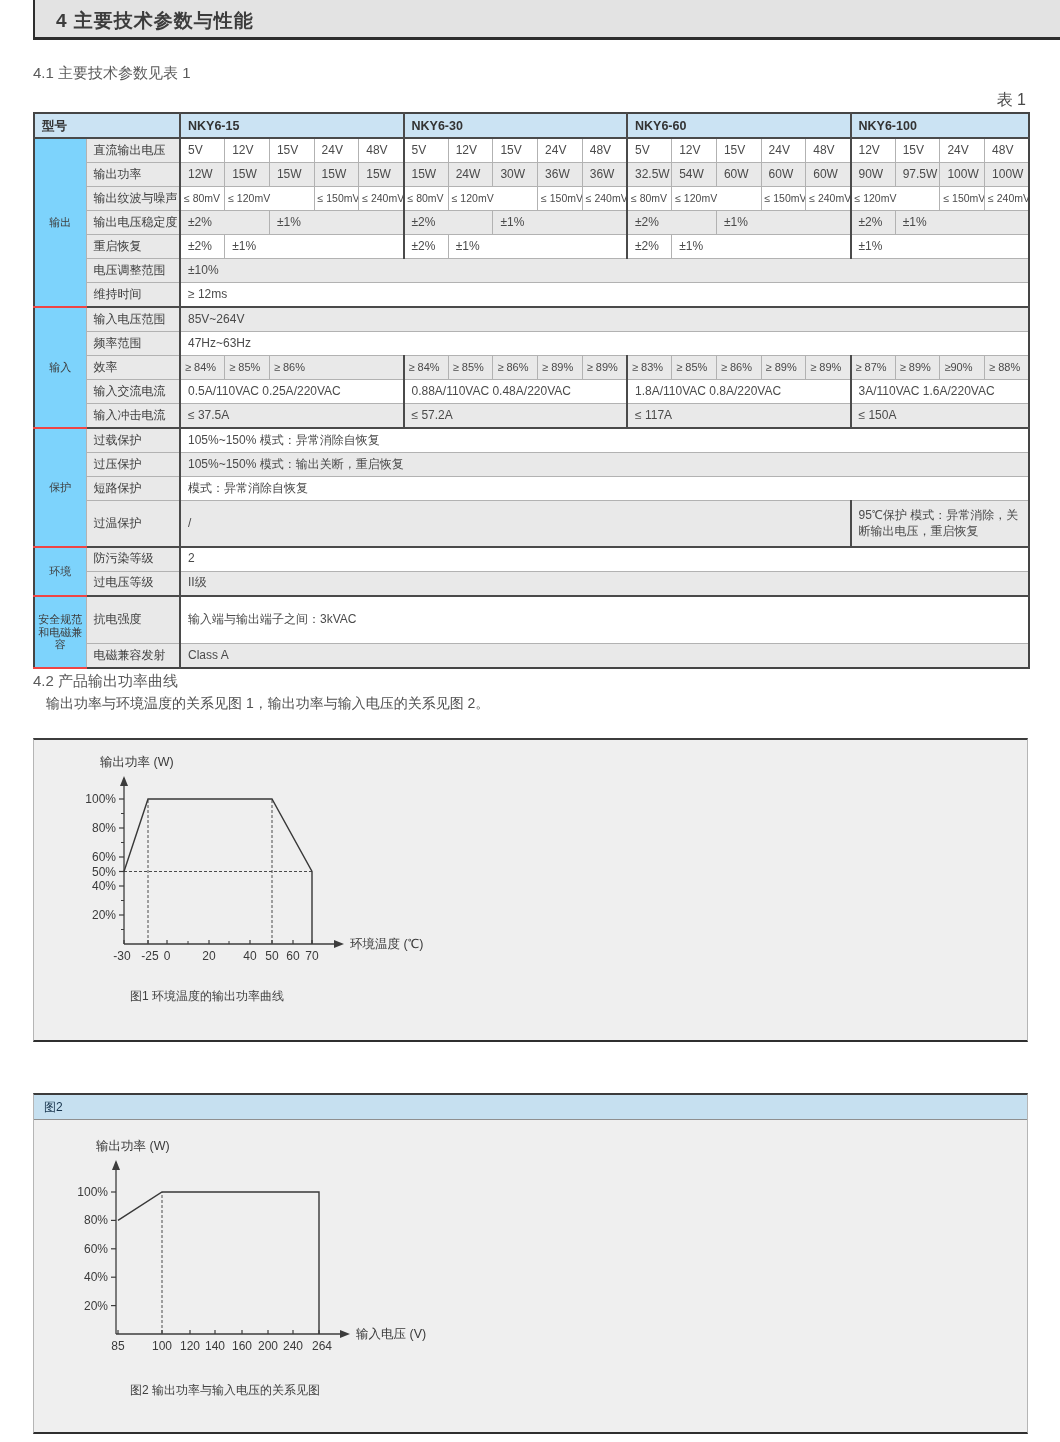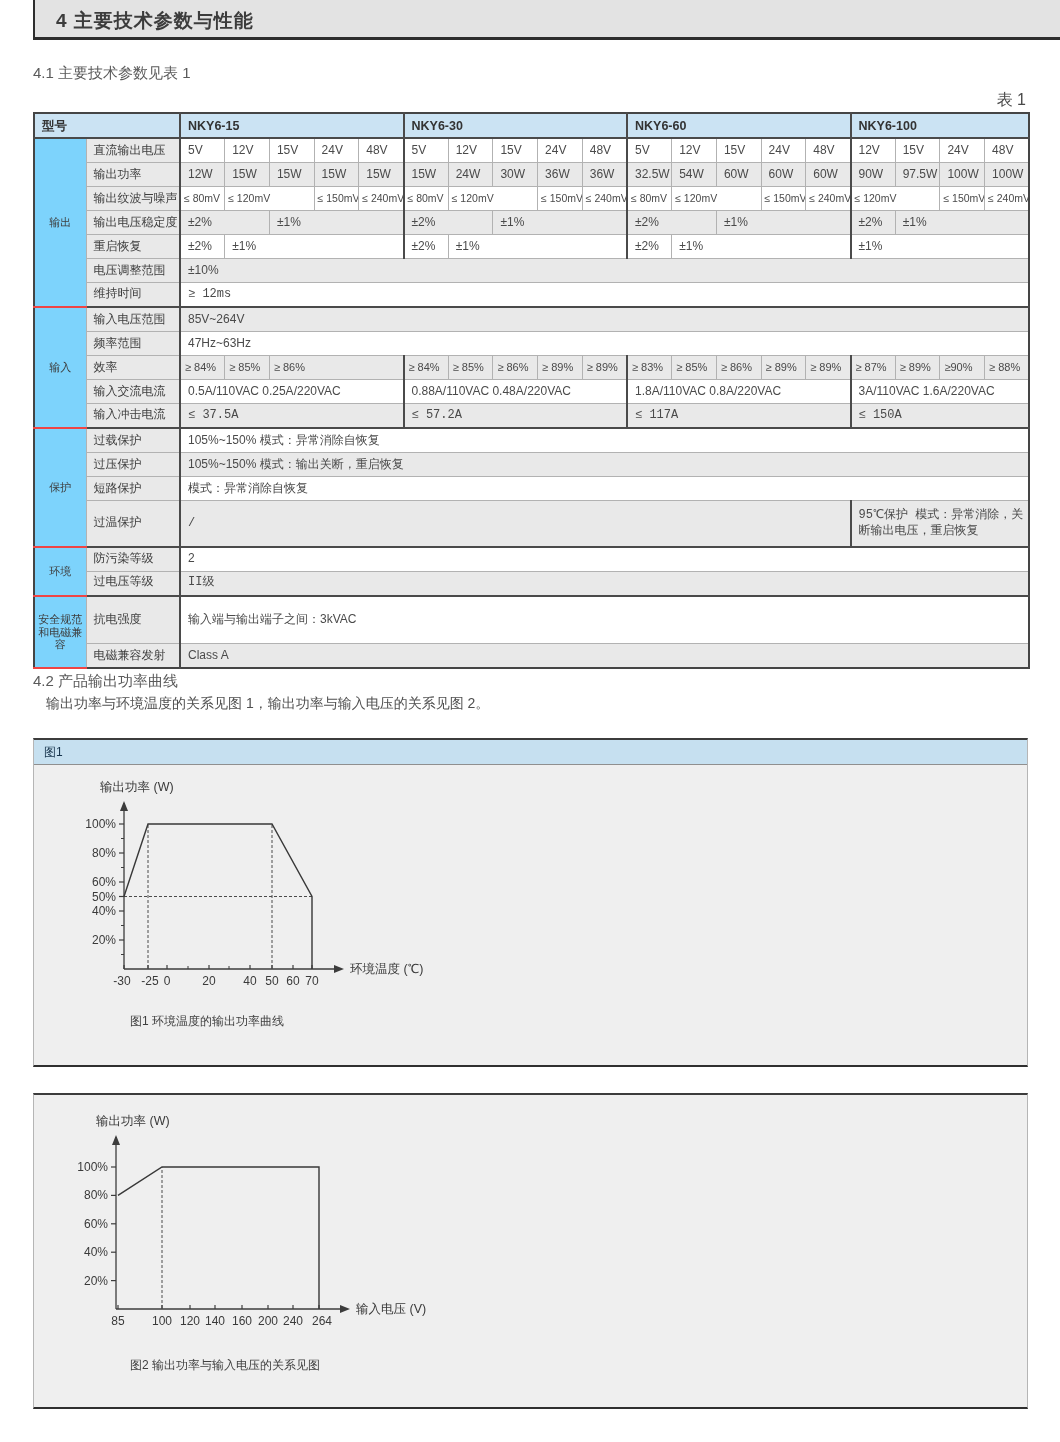--- a/index.html
+++ b/index.html
@@ -23,21 +23,21 @@
              table-layout:fixed;font-size:12px;color:#4a4a4a;border:2px solid #454545;}
   .spec th,.spec td{border:1px solid #b2b2b2;padding:1px 3px 1px 7px;height:21px;line-height:1.12;
                     overflow:hidden;white-space:nowrap;font-weight:normal;text-align:left;
                     background:#fff;vertical-align:middle;}
   .spec thead th{background:#cbe3f3;font-weight:bold;color:#333;border-bottom:2px solid #4a4a4a;
                  font-size:12.5px;}
   .spec th.grp{background:#7dd3fc;text-align:center;padding:2px 3px;white-space:normal;
                border-bottom:2px solid #ef4444;color:#3d3d3d;font-size:11px;}
   .spec td.lbl{background:#e9e9e9;color:#3d3d3d;}
   .spec tr.shade td{background:#e9e9e9;}
-  .spec tr.gend td{border-bottom:2px solid #4a4a4a;font-family:Liberation Mono, monospace;}
+  .spec tr.gend td{border-bottom:2px solid #4a4a4a;}
   .spec td.mstart,.spec th.mstart{border-left:2px solid #4a4a4a;}
   .spec td.sm{font-size:10.5px;padding-left:3px;padding-right:1px;}
   .spec td.eff{font-size:11px;padding-left:4px;padding-right:1px;}
   .spec td.wrap{white-space:normal;line-height:1.35;}
 
   
   .figure{position:absolute;left:33px;width:993px;background:#efefef;
           border:1px solid #b5b5b5;border-top:2px solid #3c3c3c;border-bottom:2px solid #2f2f2f;}
   #fig1{top:738px;}
   #fig2{top:1093px;}
@@ -268,23 +268,20 @@
           <td class="lbl">电磁兼容发射</td>
           <td colspan="19" class="mstart">Class A</td>
         </tr>
       </tbody>
   </table>
 
   <div class="sec-title" id="s42">4.2 产品输出功率曲线</div>
   <div class="sec-desc">输出功率与环境温度的关系见图 1，输出功率与输入电压的关系见图 2。</div>
 
   <div class="figure" id="fig1">
-    <div class="fig-head">
-      <span>图1</span>
-    </div>
     <div class="fig-body">
       <svg id="chart1" width="990" height="300">
           <g>
             <line x1="114" y1="203" x2="114" y2="59" stroke="#4a4a4a" stroke-width="1" stroke-dasharray="3,2"></line>
             <line x1="238" y1="203" x2="238" y2="59" stroke="#4a4a4a" stroke-width="1" stroke-dasharray="3,2"></line>
             <line x1="90" y1="131.5" x2="278" y2="131.5" stroke="#4a4a4a" stroke-width="1" stroke-dasharray="3,2"></line>
             <line x1="90" y1="204" x2="90" y2="38" stroke="#3c3c3c" stroke-width="1.3"></line>
             <polygon points="86,46 94,46 90,36" fill="#3c3c3c"></polygon>
             <line x1="90" y1="204" x2="302" y2="204" stroke="#3c3c3c" stroke-width="1.3"></line>
             <polygon points="300,200 300,208 310,204" fill="#3c3c3c"></polygon>
@@ -325,20 +322,23 @@
             <polyline points="90,131.5 114,59 238,59 278,131.5 278,204" fill="none" stroke="#383838" stroke-width="1.4"></polyline>
             <text x="66" y="26" text-anchor="start" font-size="12.5">输出功率 (W)</text>
             <text x="316" y="208" text-anchor="start" font-size="12.5">环境温度 (℃)</text>
           </g>
         </svg>
       <div class="fig-caption">图1 环境温度的输出功率曲线</div>
     </div>
   </div>
 
   <div class="figure" id="fig2">
+    <div class="fig-head">
+      <span>图2</span>
+    </div>
     <div class="fig-body">
       <svg id="chart2" width="990" height="312">
           <g>
             <line x1="128" y1="213" x2="128" y2="72" stroke="#4a4a4a" stroke-width="1" stroke-dasharray="3,2"></line>
             <line x1="82" y1="214" x2="82" y2="42" stroke="#3c3c3c" stroke-width="1.3"></line>
             <polygon points="78,50 86,50 82,40" fill="#3c3c3c"></polygon>
             <line x1="82" y1="214" x2="308" y2="214" stroke="#3c3c3c" stroke-width="1.3"></line>
             <polygon points="306,210 306,218 316,214" fill="#3c3c3c"></polygon>
             <line x1="77" y1="72" x2="82" y2="72" stroke="#3c3c3c" stroke-width="1.2"></line>
             <text x="74" y="76" text-anchor="end" font-size="12">100%</text>

